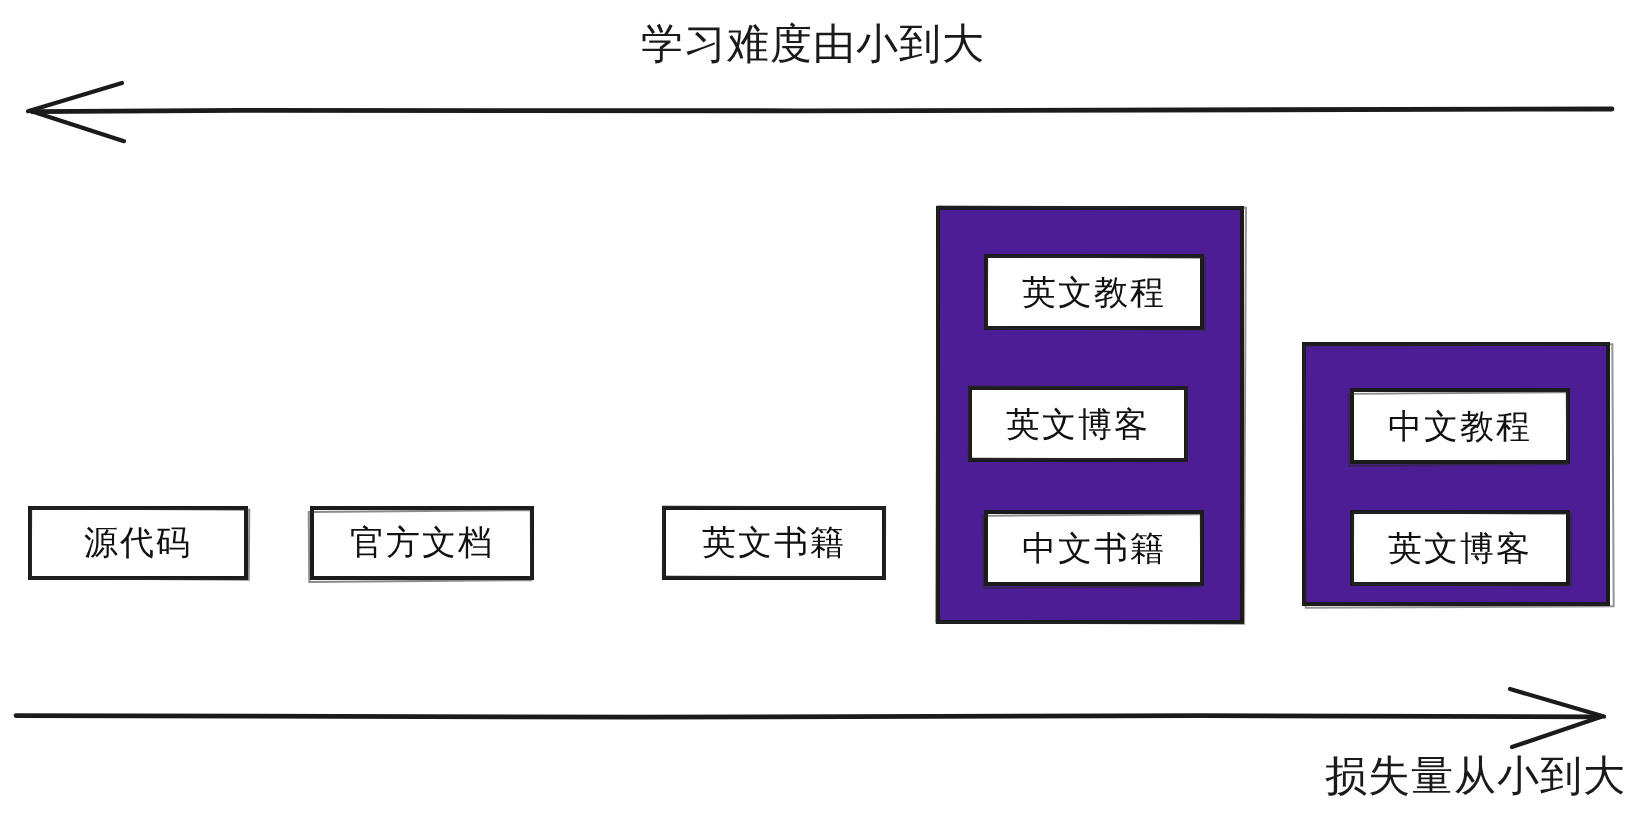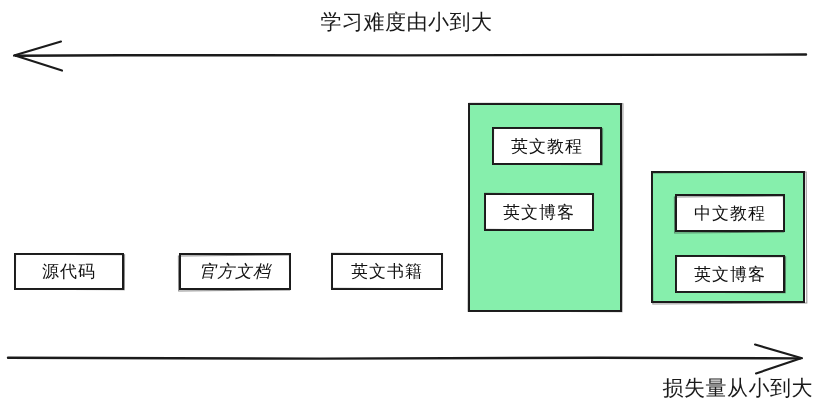--- a/index.html
+++ b/index.html
@@ -81,21 +81,21 @@
     pointer-events: none;
   }
   .node.tilt-a::after { transform: rotate(0.38deg) translate(1px, 0px); }
   .node.tilt-b::after { transform: rotate(-0.45deg) translate(-1px, 1px); }
   .node.tilt-c::after { transform: rotate(0.22deg) translate(0px, -1px); }
 
   
   .group-box {
     position: absolute;
     box-sizing: border-box;
-    background: #86efac;
+    background: #4c1d95;
     border: 2px solid #1b1b1b;
   }
   .group-box::after {
     content: "";
     position: absolute;
     left: -2px; top: -2px; right: -3px; bottom: -2px;
     border: 1.2px solid #2a2a2a;
     opacity: 0.5;
     transform: rotate(0.26deg);
     pointer-events: none;
@@ -123,34 +123,37 @@
       <path class="sketch-stroke" d="M 8 357.8 L 320 358.6 L 600 357.8 L 800 358.4"></path>
       <path class="sketch-stroke-thin" d="M 755 344.5 L 802 358.3"></path>
       <path class="sketch-stroke-thin" d="M 801 358.2 L 756 373.5"></path>
     </g>
   </svg>
 
   <div class="node tilt-a" style="left:14px; top:253px; width:110px; height:37px;">
     <span class="node-label">源代码</span>
   </div>
 
-  <div class="node tilt-b" style="left:179px; top:253px; width:112px; height:37px;font-style:italic;">
+  <div class="node tilt-b" style="left:155px; top:253px; width:112px; height:37px;">
     <span class="node-label">官方文档</span>
   </div>
 
   <div class="node tilt-c" style="left:331px; top:253px; width:112px; height:37px;">
     <span class="node-label">英文书籍</span>
   </div>
 
   <div class="group-box" style="left:468px; top:103px; width:154px; height:209px;">
     <div class="node tilt-a" style="left:22px; top:22px; width:110px; height:38px;">
       <span class="node-label">英文教程</span>
     </div>
     <div class="node tilt-c" style="left:14px; top:88px; width:110px; height:38px;">
       <span class="node-label">英文博客</span>
+    </div>
+    <div class="node tilt-b" style="left:22px; top:150px; width:110px; height:38px;">
+      <span class="node-label">中文书籍</span>
     </div>
   </div>
 
   <div class="group-box tilt-d" style="left:651px; top:171px; width:154px; height:132px;">
     <div class="node tilt-b" style="left:22px; top:21px; width:110px; height:38px;">
       <span class="node-label">中文教程</span>
     </div>
     <div class="node tilt-a" style="left:22px; top:82px; width:110px; height:38px;">
       <span class="node-label">英文博客</span>
     </div>

